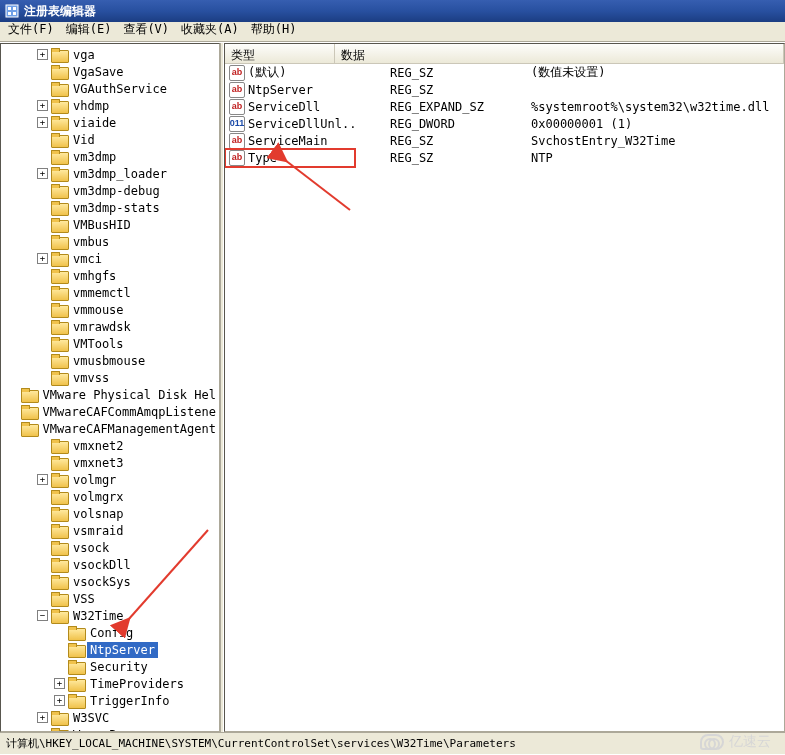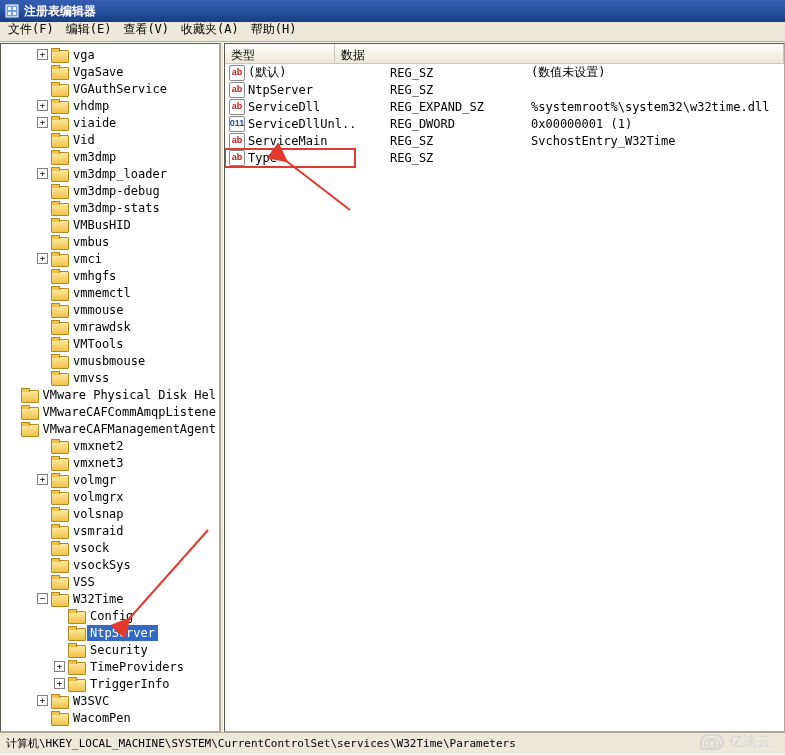--- a/index.html
+++ b/index.html
@@ -386,20 +386,27 @@
           <span class="guide"></span>
           <span class="expander blank"></span>
           <span class="folder-ico"></span>
           <span class="node-label">vsock</span>
         </div>
         <div class="tree-row">
           <span class="guide"></span>
           <span class="guide"></span>
           <span class="expander blank"></span>
           <span class="folder-ico"></span>
+          <span class="node-label">vsockDll</span>
+        </div>
+        <div class="tree-row">
+          <span class="guide"></span>
+          <span class="guide"></span>
+          <span class="expander blank"></span>
+          <span class="folder-ico"></span>
           <span class="node-label">vsockSys</span>
         </div>
         <div class="tree-row">
           <span class="guide"></span>
           <span class="guide"></span>
           <span class="expander blank"></span>
           <span class="folder-ico"></span>
           <span class="node-label">VSS</span>
         </div>
         <div class="tree-row">
@@ -512,20 +519,21 @@
           </div>
           <div class="cell c1">REG_SZ</div>
           <div class="cell c2">SvchostEntry_W32Time</div>
         </div>
         <div class="row highlighted">
           <div class="cell c0">
             <span class="val-ico">ab</span>
             <span>Type</span>
           </div>
           <div class="cell c1">REG_SZ</div>
+          <div class="cell c2">NTP</div>
         </div>
       </div>
   </div>
 </div>
 
 <div class="statusbar">
   <span>计算机\HKEY_LOCAL_MACHINE\SYSTEM\CurrentControlSet\services\W32Time\Parameters</span>
 </div>
 
 <svg class="arrow-svg" style="left:250px; top:60px;" width="120" height="160">

